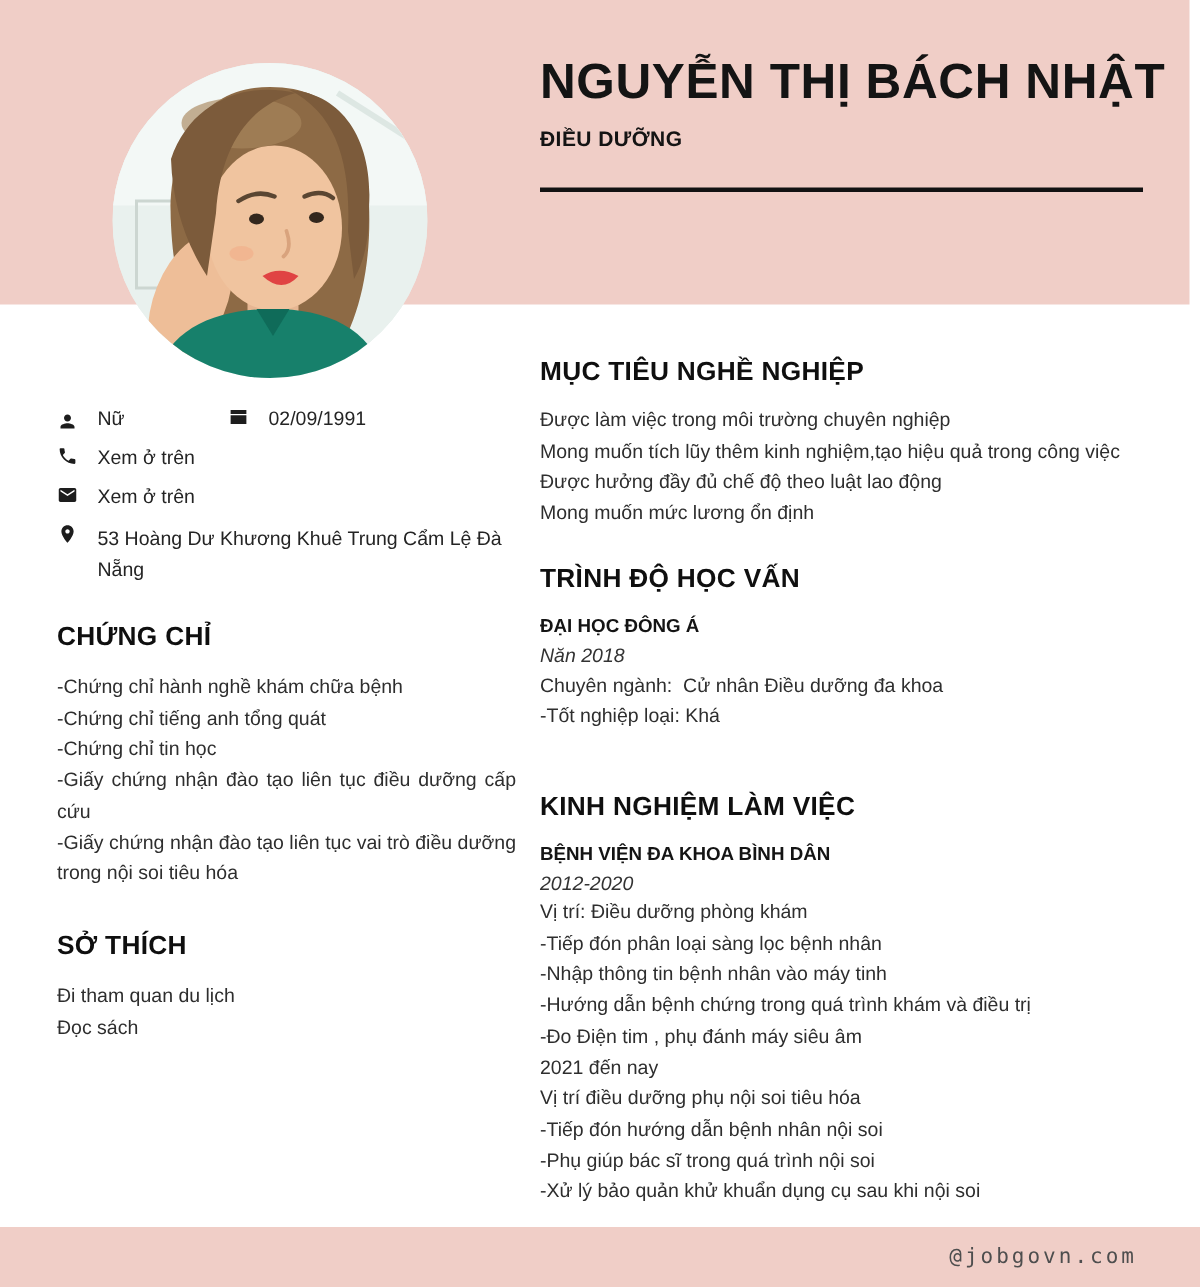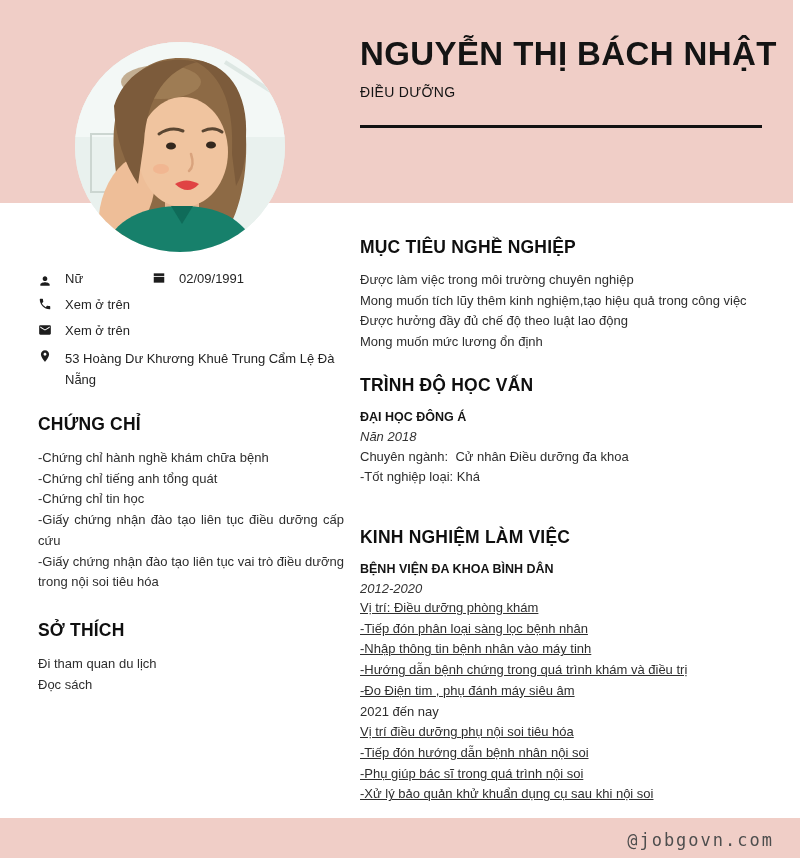--- a/index.html
+++ b/index.html
@@ -5,32 +5,32 @@
   html,body{margin:0;padding:0;}
   body{
     width:800px;height:858px;position:relative;overflow:hidden;
     background:#ffffff;
     font-family:"Liberation Sans","DejaVu Sans",sans-serif;
     color:#2b2b2b;
   }
   .pink-band{position:absolute;left:0;top:0;width:793px;height:203px;background:#f0cec7;}
   .footer-band{position:absolute;left:0;top:818px;width:800px;height:40px;background:#f0cec7;}
   .credit{
-    position:absolute;right:26px;top:12px;
+    position:absolute;right:42px;top:12px;
     font-family:"DejaVu Sans Mono","Liberation Mono",monospace;
-    font-size:17px;letter-spacing:2px;color:#4e4e4e;
+    font-size:14px;letter-spacing:2px;color:#4e4e4e;
   }
   .photo{
     position:absolute;left:75px;top:42px;width:210px;height:210px;
     border-radius:50%;overflow:hidden;background:#e7efec;
   }
   .photo svg{display:block;}
   .header-text{position:absolute;left:360px;top:40px;width:420px;}
   .name{font-size:33px;font-weight:bold;color:#141414;letter-spacing:.4px;line-height:28px;}
-  .role{margin-top:16px;font-size:14px;font-weight:normal;color:#141414;letter-spacing:.3px;}
+  .role{margin-top:16px;font-size:14px;font-weight:bold;color:#141414;letter-spacing:.3px;}
   .rule{margin-top:25px;width:402px;height:3px;background:#121212;}
 
   
   .left-col{position:absolute;left:38px;top:270px;width:306px;}
   .info-row{display:flex;align-items:flex-start;margin-bottom:8px;line-height:18px;font-size:13px;color:#242424;}
   .info-pair{display:flex;align-items:flex-start;}
   .info-pair.first{width:114px;align-items:flex-end;}
   .icon{width:14px;height:14px;flex:0 0 14px;margin-right:13px;margin-top:1px;}
   .icon svg{display:block;width:14px;height:14px;fill:#1d1d1d;}
   .info-row.address{line-height:21px;}
@@ -44,21 +44,21 @@
 
   
   .right-col{position:absolute;left:360px;top:237px;width:422px;}
   .right-col .body-line{font-size:13px;line-height:20.5px;color:#2e2e2e;white-space:pre-wrap;}
   .obj-list{margin-top:12px;}
   .h-edu{margin-top:23px;}
   .org{margin-top:12px;font-size:12.5px;font-weight:bold;color:#141414;line-height:19px;}
   .period{font-size:13px;font-style:italic;color:#333;line-height:19.5px;}
   .period.plain{font-style:normal;color:#2e2e2e;line-height:20.7px;}
   .h-exp{margin-top:39px;}
-  .exp-lines .body-line{line-height:20.7px;text-decoration:underline;}
+  .exp-lines .body-line{line-height:20.7px;}
 </style>
 </head>
 <body>
 
 <div class="pink-band"></div>
 
 <div class="photo">
   <svg width="210" height="210" viewBox="0 0 210 210">
     <rect x="0" y="0" width="210" height="210" fill="#e9f1ee"></rect>
     <rect x="0" y="0" width="210" height="95" fill="#f3f8f6"></rect>

